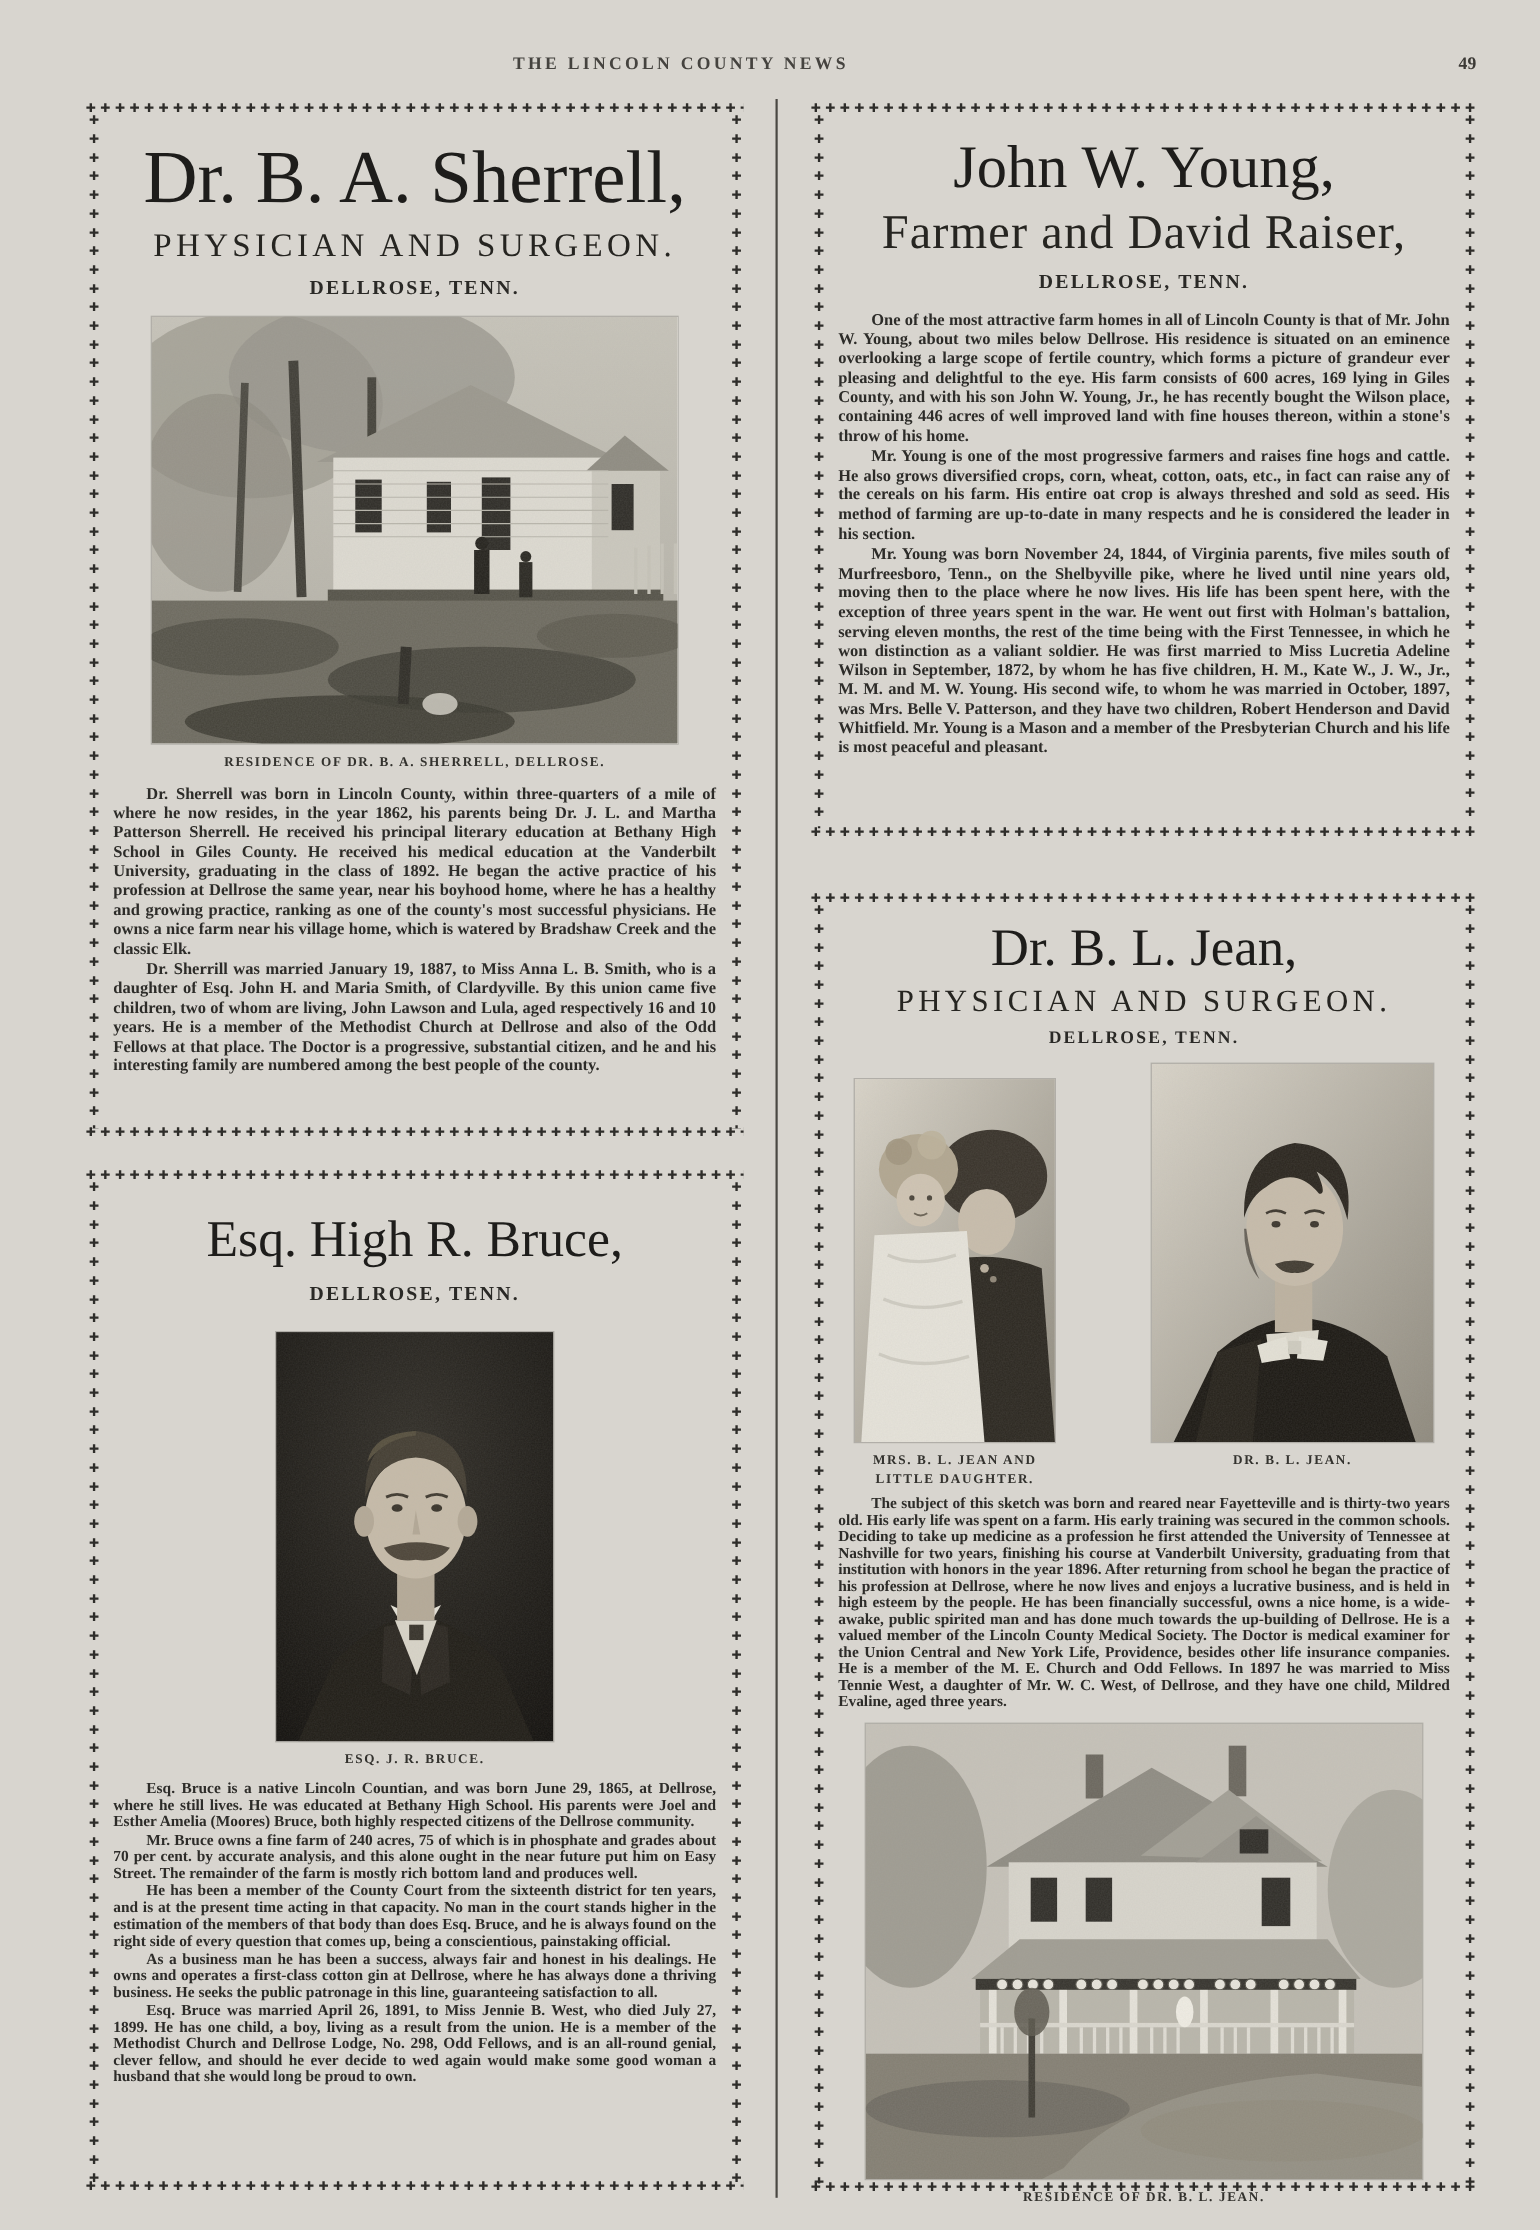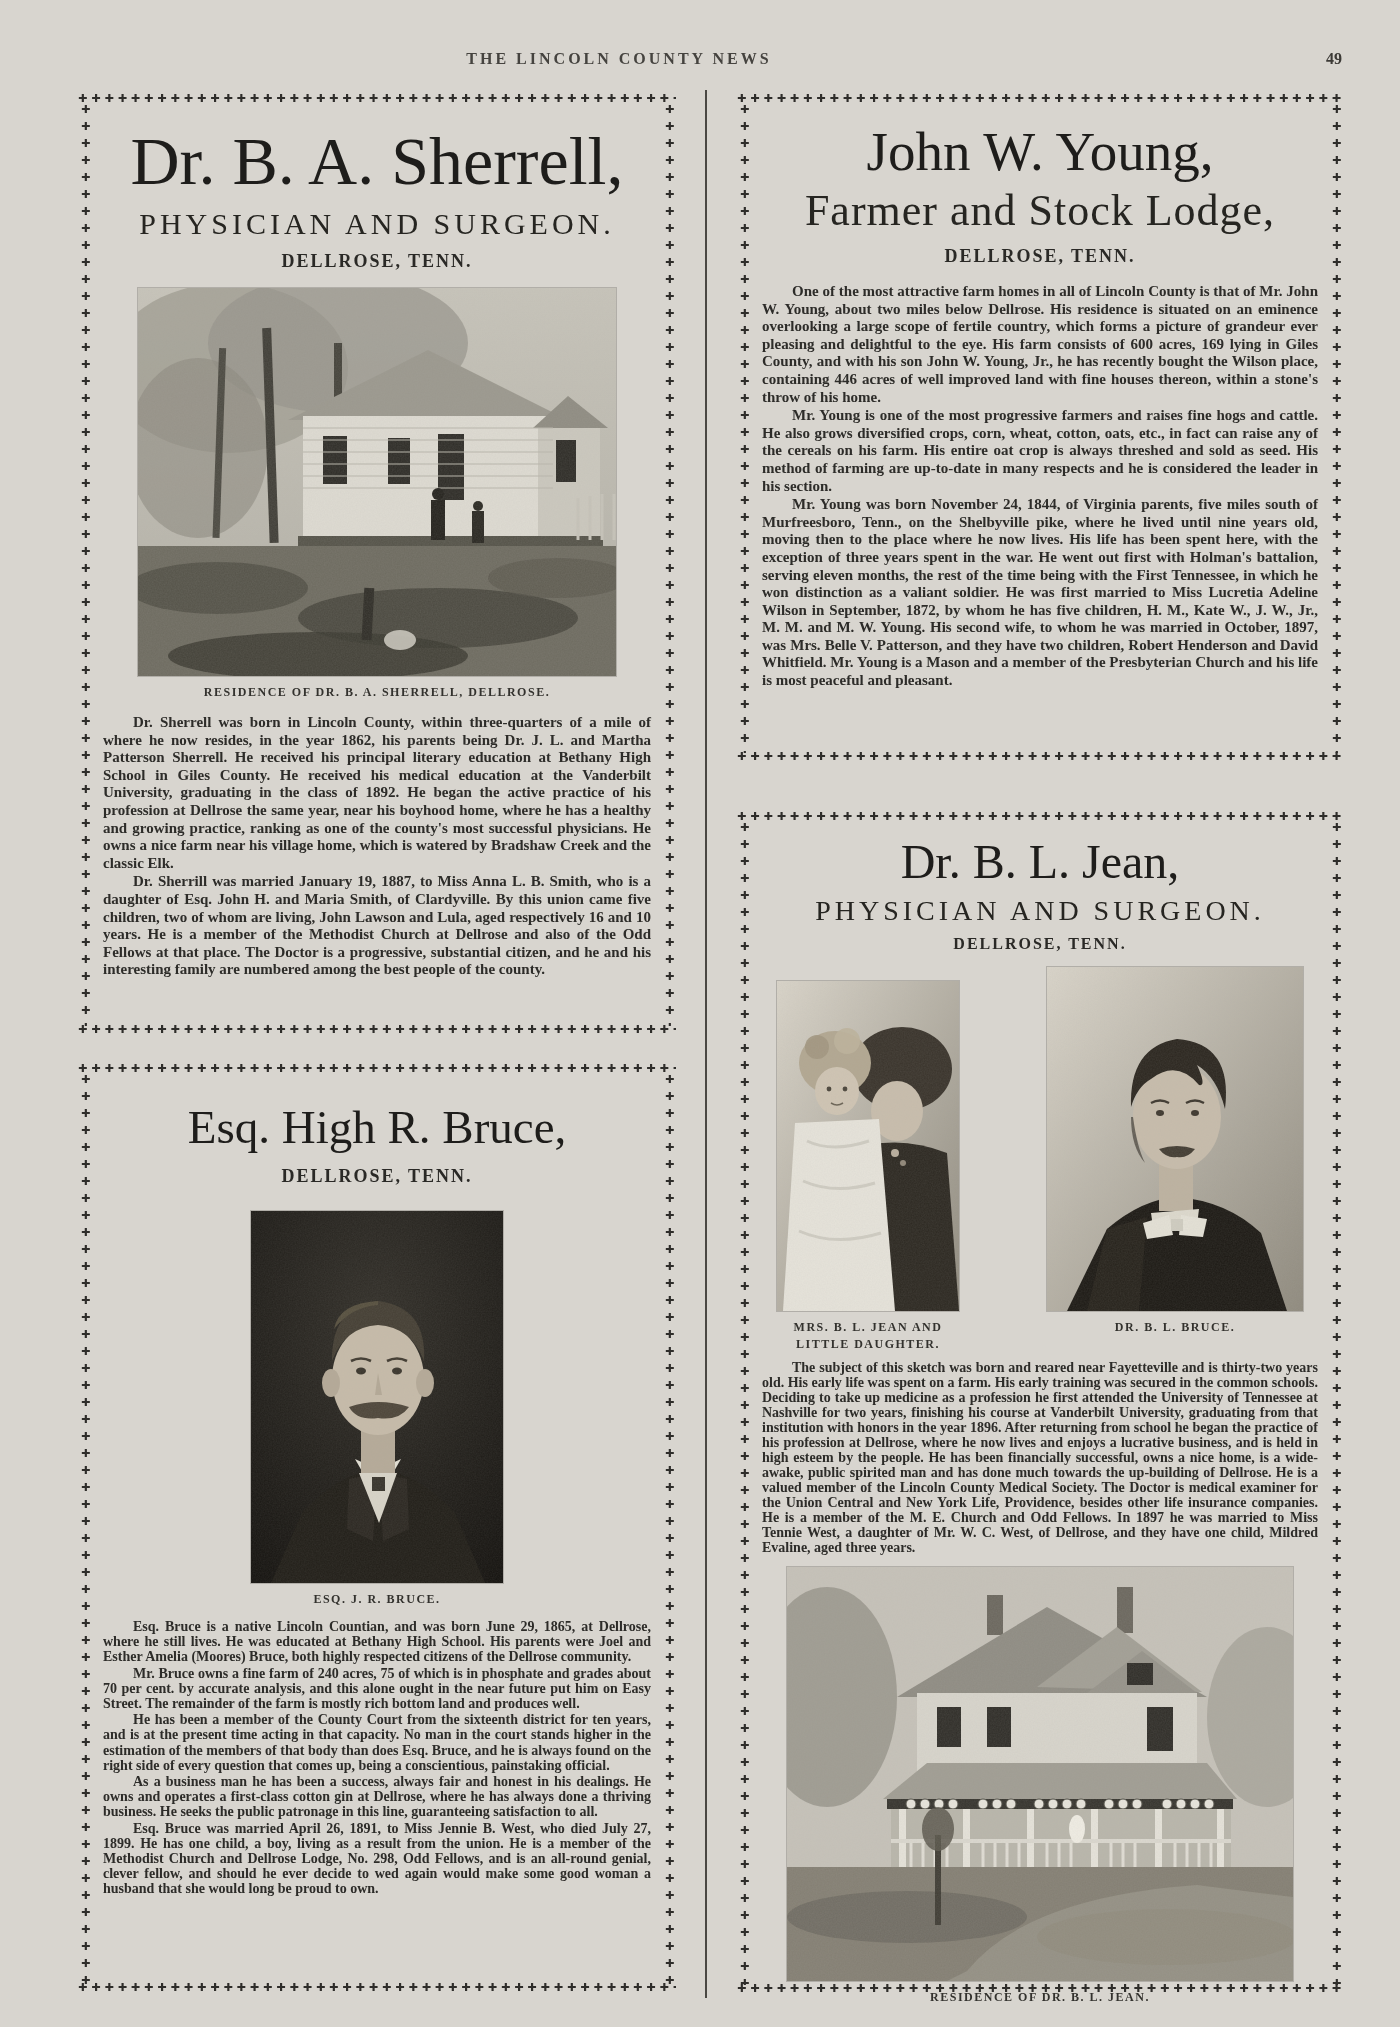--- a/index.html
+++ b/index.html
@@ -155,21 +155,21 @@
     </div>
   </section>
 
   <section class="box" id="box-young">
     <div class="orn orn-top">✚✚✚✚✚✚✚✚✚✚✚✚✚✚✚✚✚✚✚✚✚✚✚✚✚✚✚✚✚✚✚✚✚✚✚✚✚✚✚✚✚✚✚✚✚✚✚✚✚✚✚✚✚✚✚✚✚✚✚✚✚✚✚✚✚✚✚✚✚✚✚✚✚✚✚✚✚✚✚✚✚✚✚✚✚✚✚✚✚✚✚✚✚✚✚✚✚✚✚✚✚✚✚✚✚✚✚✚✚✚✚✚✚✚✚✚✚✚✚✚✚✚✚✚✚✚✚✚✚✚✚✚✚✚✚✚✚✚✚✚✚✚✚✚✚✚✚✚✚✚✚✚✚✚✚✚✚✚✚✚</div>
     <div class="orn orn-bottom">✚✚✚✚✚✚✚✚✚✚✚✚✚✚✚✚✚✚✚✚✚✚✚✚✚✚✚✚✚✚✚✚✚✚✚✚✚✚✚✚✚✚✚✚✚✚✚✚✚✚✚✚✚✚✚✚✚✚✚✚✚✚✚✚✚✚✚✚✚✚✚✚✚✚✚✚✚✚✚✚✚✚✚✚✚✚✚✚✚✚✚✚✚✚✚✚✚✚✚✚✚✚✚✚✚✚✚✚✚✚✚✚✚✚✚✚✚✚✚✚✚✚✚✚✚✚✚✚✚✚✚✚✚✚✚✚✚✚✚✚✚✚✚✚✚✚✚✚✚✚✚✚✚✚✚✚✚✚✚✚</div>
     <div class="orn orn-left">✚✚✚✚✚✚✚✚✚✚✚✚✚✚✚✚✚✚✚✚✚✚✚✚✚✚✚✚✚✚✚✚✚✚✚✚✚✚✚✚✚✚✚✚✚✚✚✚✚✚✚✚✚✚✚✚✚✚✚✚✚✚✚✚✚✚✚✚✚✚✚✚✚✚✚✚✚✚✚✚✚✚✚✚✚✚✚✚✚✚✚✚✚✚✚✚✚✚✚✚✚✚✚✚✚✚✚✚✚✚✚✚✚✚✚✚✚✚✚✚✚✚✚✚✚✚✚✚✚✚✚✚✚✚✚✚✚✚✚✚✚✚✚✚✚✚✚✚✚✚✚✚✚✚✚✚✚✚✚✚</div>
     <div class="orn orn-right">✚✚✚✚✚✚✚✚✚✚✚✚✚✚✚✚✚✚✚✚✚✚✚✚✚✚✚✚✚✚✚✚✚✚✚✚✚✚✚✚✚✚✚✚✚✚✚✚✚✚✚✚✚✚✚✚✚✚✚✚✚✚✚✚✚✚✚✚✚✚✚✚✚✚✚✚✚✚✚✚✚✚✚✚✚✚✚✚✚✚✚✚✚✚✚✚✚✚✚✚✚✚✚✚✚✚✚✚✚✚✚✚✚✚✚✚✚✚✚✚✚✚✚✚✚✚✚✚✚✚✚✚✚✚✚✚✚✚✚✚✚✚✚✚✚✚✚✚✚✚✚✚✚✚✚✚✚✚✚✚</div>
     <div class="inner">
       <h1 class="title">John W. Young,</h1>
-      <h2 class="subtitle">Farmer and Stock Lodge,</h2>
+      <h2 class="subtitle">Farmer and David Raiser,</h2>
       <h3 class="location">DELLROSE, TENN.</h3>
       <div class="text-block">
         <p class="body">One of the most attractive farm homes in all of Lincoln County is that of Mr. John W. Young, about two miles below Dellrose.  His residence is situated on an eminence overlooking a large scope of fertile country, which forms a picture of grandeur ever pleasing and delightful to the eye.  His farm consists of 600 acres, 169 lying in Giles County, and with his son John W. Young, Jr., he has recently bought the Wilson place, containing 446 acres of well improved land with fine houses thereon, within a stone's throw of his home.</p>
         <p class="body">Mr. Young is one of the most progressive farmers and raises fine hogs and cattle.  He also grows diversified crops, corn, wheat, cotton, oats, etc., in fact can raise any of the cereals on his farm.  His entire oat crop is always threshed and sold as seed.  His method of farming are up-to-date in many respects and he is considered the leader in his section.</p>
         <p class="body">Mr. Young was born November 24, 1844, of Virginia parents, five miles south of Murfreesboro, Tenn., on the Shelbyville pike, where he lived until nine years old, moving then to the place where he now lives.  His life has been spent here, with the exception of three years spent in the war.  He went out first with Holman's battalion, serving eleven months, the rest of the time being with the First Tennessee, in which he won distinction as a valiant soldier.  He was first married to Miss Lucretia Adeline Wilson in September, 1872, by whom he has five children, H. M., Kate W., J. W., Jr., M. M. and M. W. Young.  His second wife, to whom he was married in October, 1897, was Mrs. Belle V. Patterson, and they have two children, Robert Henderson and David Whitfield.  Mr. Young is a Mason and a member of the Presbyterian Church and his life is most peaceful and pleasant.</p>
       </div>
     </div>
   </section>
 
   <section class="box" id="box-jean">
@@ -221,21 +221,21 @@
             <ellipse cx="130" cy="150" rx="44" ry="52" fill="#c7bcab"></ellipse>
             <path d="M84,140 Q82,80 130,72 Q186,76 178,142 Q170,110 150,98 Q160,120 152,118 Q130,92 104,112 Q90,120 84,140 Z" fill="#2b261f"></path>
             <path d="M86,150 Q90,180 98,196 Q84,180 84,150 Z" fill="#2b261f" opacity="0.6"></path>
             <ellipse cx="113" cy="146" rx="4" ry="3" fill="#3c362d"></ellipse>
             <ellipse cx="148" cy="146" rx="4" ry="3" fill="#3c362d"></ellipse>
             <path d="M104,136 Q113,131 122,136" stroke="#3c362d" stroke-width="2.4" fill="none"></path>
             <path d="M139,136 Q148,131 157,136" stroke="#3c362d" stroke-width="2.4" fill="none"></path>
             <path d="M112,182 Q130,176 148,182 Q140,192 130,190 Q120,192 112,182 Z" fill="#423c32"></path>
             <rect width="256" height="344" filter="url(#grain)" opacity="0.4"></rect>
           </svg>
-          <figcaption class="caption">DR. B. L. BRUCE.</figcaption>
+          <figcaption class="caption">DR. B. L. JEAN.</figcaption>
         </figure>
       </div>
 
       <div class="text-block">
         <p class="body">The subject of this sketch was born and reared near Fayetteville and is thirty-two years old.  His early life was spent on a farm.  His early training was secured in the common schools.  Deciding to take up medicine as a profession he first attended the University of Tennessee at Nashville for two years, finishing his course at Vanderbilt University, graduating from that institution with honors in the year 1896.  After returning from school he began the practice of his profession at Dellrose, where he now lives and enjoys a lucrative business, and is held in high esteem by the people.  He has been financially successful, owns a nice home, is a wide-awake, public spirited man and has done much towards the up-building of Dellrose.  He is a valued member of the Lincoln County Medical Society.  The Doctor is medical examiner for the Union Central and New York Life, Providence, besides other life insurance companies. He is a member of the M. E. Church and Odd Fellows.  In 1897 he was married to Miss Tennie West, a daughter of Mr. W. C. West, of Dellrose, and they have one child, Mildred Evaline, aged three years.</p>
       </div>
 
       <figure class="photo" style="margin-top:12px;">
         <svg width="506" height="414" viewBox="0 0 506 414">
           <rect width="506" height="414" fill="#c6c2b9"></rect>

